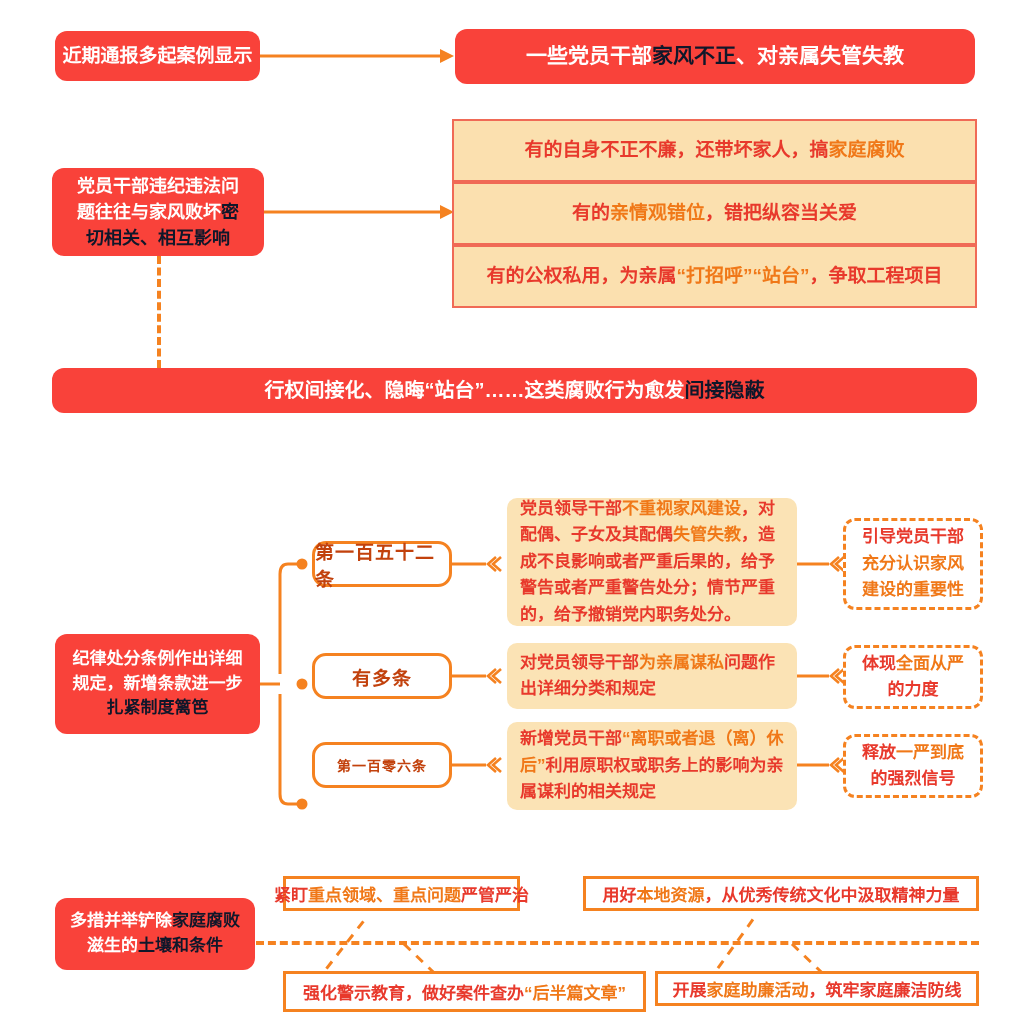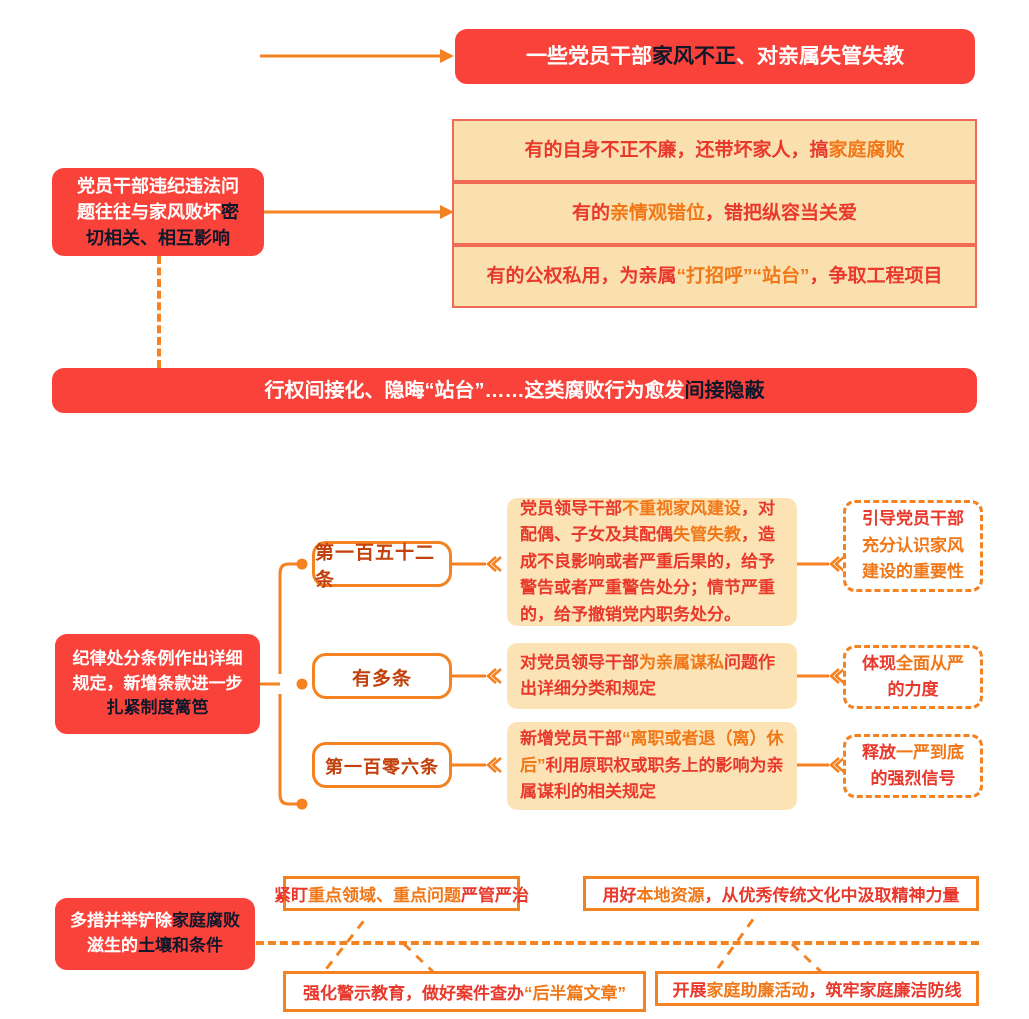--- a/index.html
+++ b/index.html
@@ -88,20 +88,23 @@
     position:absolute;height:0;
     border-top:4px dashed #f58220;
   }
   svg{position:absolute;overflow:visible;}
 </style>
 </head>
 <body>
 
 <div class="canvas">
 
+  <div class="red-box" style="left:55px;top:31px;width:205px;height:50px;font-size:19px;">
+    <span>近期通报多起案例显示</span>
+  </div>
 
   <svg style="left:260px;top:46px;width:200px;height:24px;">
     <line x1="0" y1="10" x2="180" y2="10" stroke="#f58220" stroke-width="3"></line>
     <polygon points="180,3 194,10 180,17" fill="#f58220"></polygon>
   </svg>
 
   <div class="red-box" style="left:455px;top:29px;width:520px;height:55px;font-size:21px;">
     <span><span>一些党员干部</span><span class="hl-y">家风不正</span><span>、对亲属失管失教</span></span>
   </div>
 
@@ -151,21 +154,21 @@
     <line x1="0" y1="11" x2="34" y2="11" stroke="#f58220" stroke-width="3"></line>
     <path d="M 44,4 L 36,11 L 44,18 M 49,4 L 41,11 L 49,18" stroke="#f58220" stroke-width="2.6" fill="none"></path>
   </svg>
   <div class="tan-soft" style="left:507px;top:498px;width:290px;height:128px;font-size:17px;">
     <span><span>党员领导干部</span><span class="hl-o">不重视家风建设</span><span>，对配偶、子女及其配偶</span><span class="hl-o">失管失教</span><span>，造成不良影响或者严重后果的，给予警告或者严重警告处分；情节严重的，给予撤销党内职务处分。</span></span>
   </div>
   <svg style="left:797px;top:553px;width:50px;height:22px;">
     <line x1="0" y1="11" x2="32" y2="11" stroke="#f58220" stroke-width="3"></line>
     <path d="M 42,4 L 34,11 L 42,18 M 47,4 L 39,11 L 47,18" stroke="#f58220" stroke-width="2.6" fill="none"></path>
   </svg>
-  <div class="dashbox" style="left:843px;top:500px;width:140px;height:92px;font-size:17px;">
+  <div class="dashbox" style="left:843px;top:518px;width:140px;height:92px;font-size:17px;">
     <span><span>引导党员干部</span><span class="hl-o">充分认识家风建设的重要性</span></span>
   </div>
 
   <div class="pill" style="left:312px;top:653px;width:140px;height:46px;font-size:19px;">
     <span>有多条</span>
   </div>
   <svg style="left:452px;top:665px;width:52px;height:22px;">
     <line x1="0" y1="11" x2="34" y2="11" stroke="#f58220" stroke-width="3"></line>
     <path d="M 44,4 L 36,11 L 44,18 M 49,4 L 41,11 L 49,18" stroke="#f58220" stroke-width="2.6" fill="none"></path>
   </svg>
@@ -173,21 +176,21 @@
     <span><span>对党员领导干部</span><span class="hl-o">为亲属谋私</span><span>问题作出详细分类和规定</span></span>
   </div>
   <svg style="left:797px;top:665px;width:50px;height:22px;">
     <line x1="0" y1="11" x2="32" y2="11" stroke="#f58220" stroke-width="3"></line>
     <path d="M 42,4 L 34,11 L 42,18 M 47,4 L 39,11 L 47,18" stroke="#f58220" stroke-width="2.6" fill="none"></path>
   </svg>
   <div class="dashbox" style="left:843px;top:645px;width:140px;height:64px;font-size:17px;">
     <span><span>体现</span><span class="hl-o">全面从严</span><span>的力度</span></span>
   </div>
 
-  <div class="pill" style="left:312px;top:742px;width:140px;height:46px;font-size:18px;">
+  <div class="pill" style="left:312px;top:742px;width:140px;height:46px;font-size:14px;">
     <span>第一百零六条</span>
   </div>
   <svg style="left:452px;top:754px;width:52px;height:22px;">
     <line x1="0" y1="11" x2="34" y2="11" stroke="#f58220" stroke-width="3"></line>
     <path d="M 44,4 L 36,11 L 44,18 M 49,4 L 41,11 L 49,18" stroke="#f58220" stroke-width="2.6" fill="none"></path>
   </svg>
   <div class="tan-soft" style="left:507px;top:722px;width:290px;height:88px;font-size:17px;">
     <span><span>新增党员干部</span><span class="hl-o">“离职或者退（离）休后”</span><span>利用原职权或职务上的影响为亲属谋利的相关规定</span></span>
   </div>
   <svg style="left:797px;top:754px;width:50px;height:22px;">

